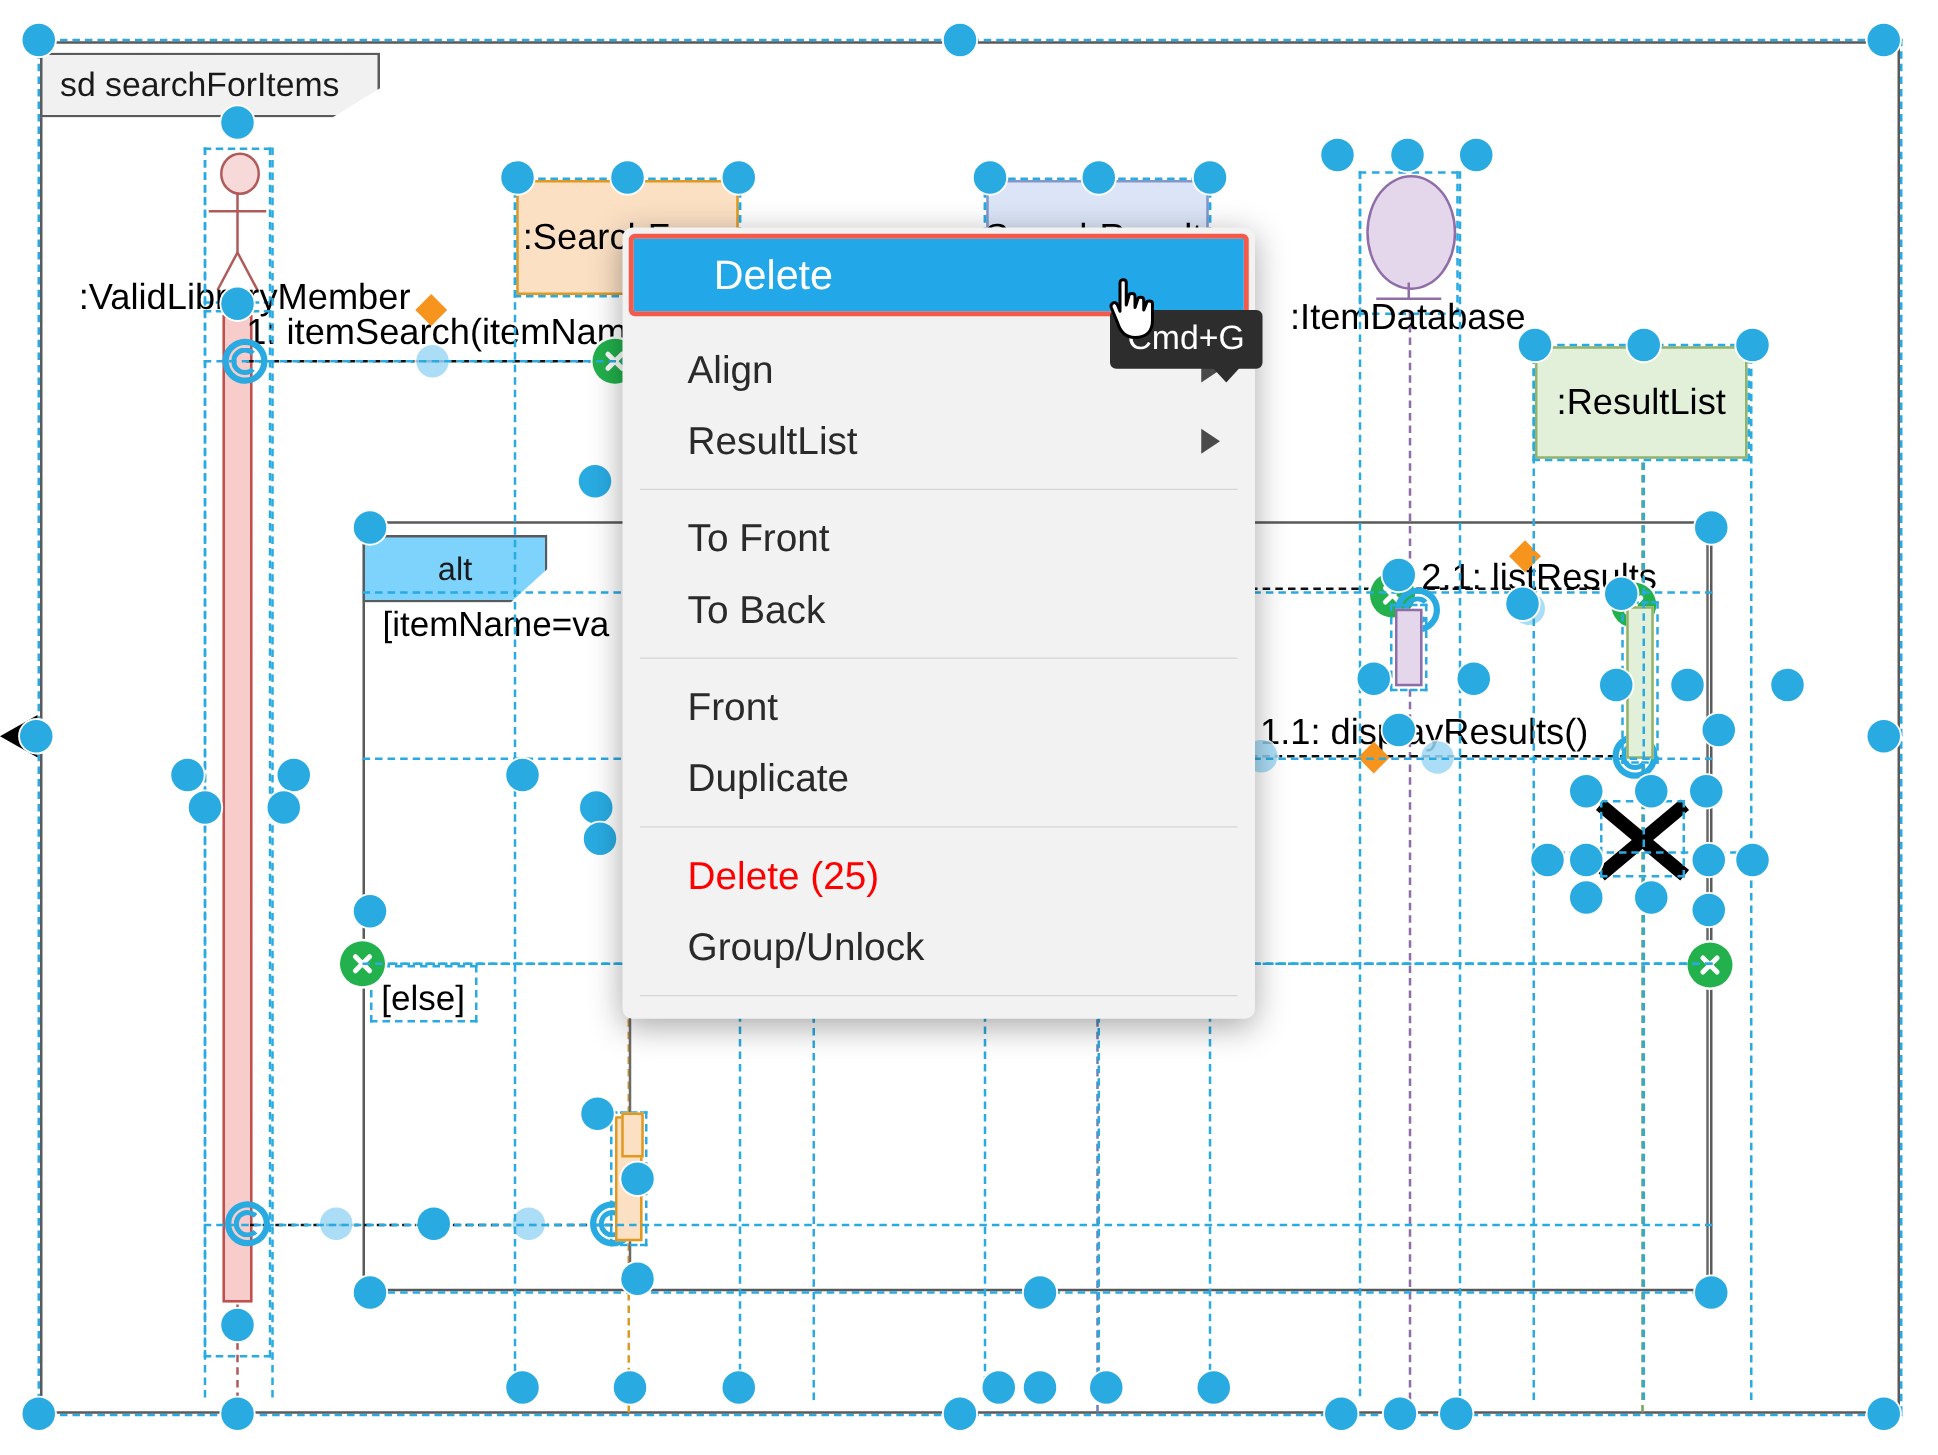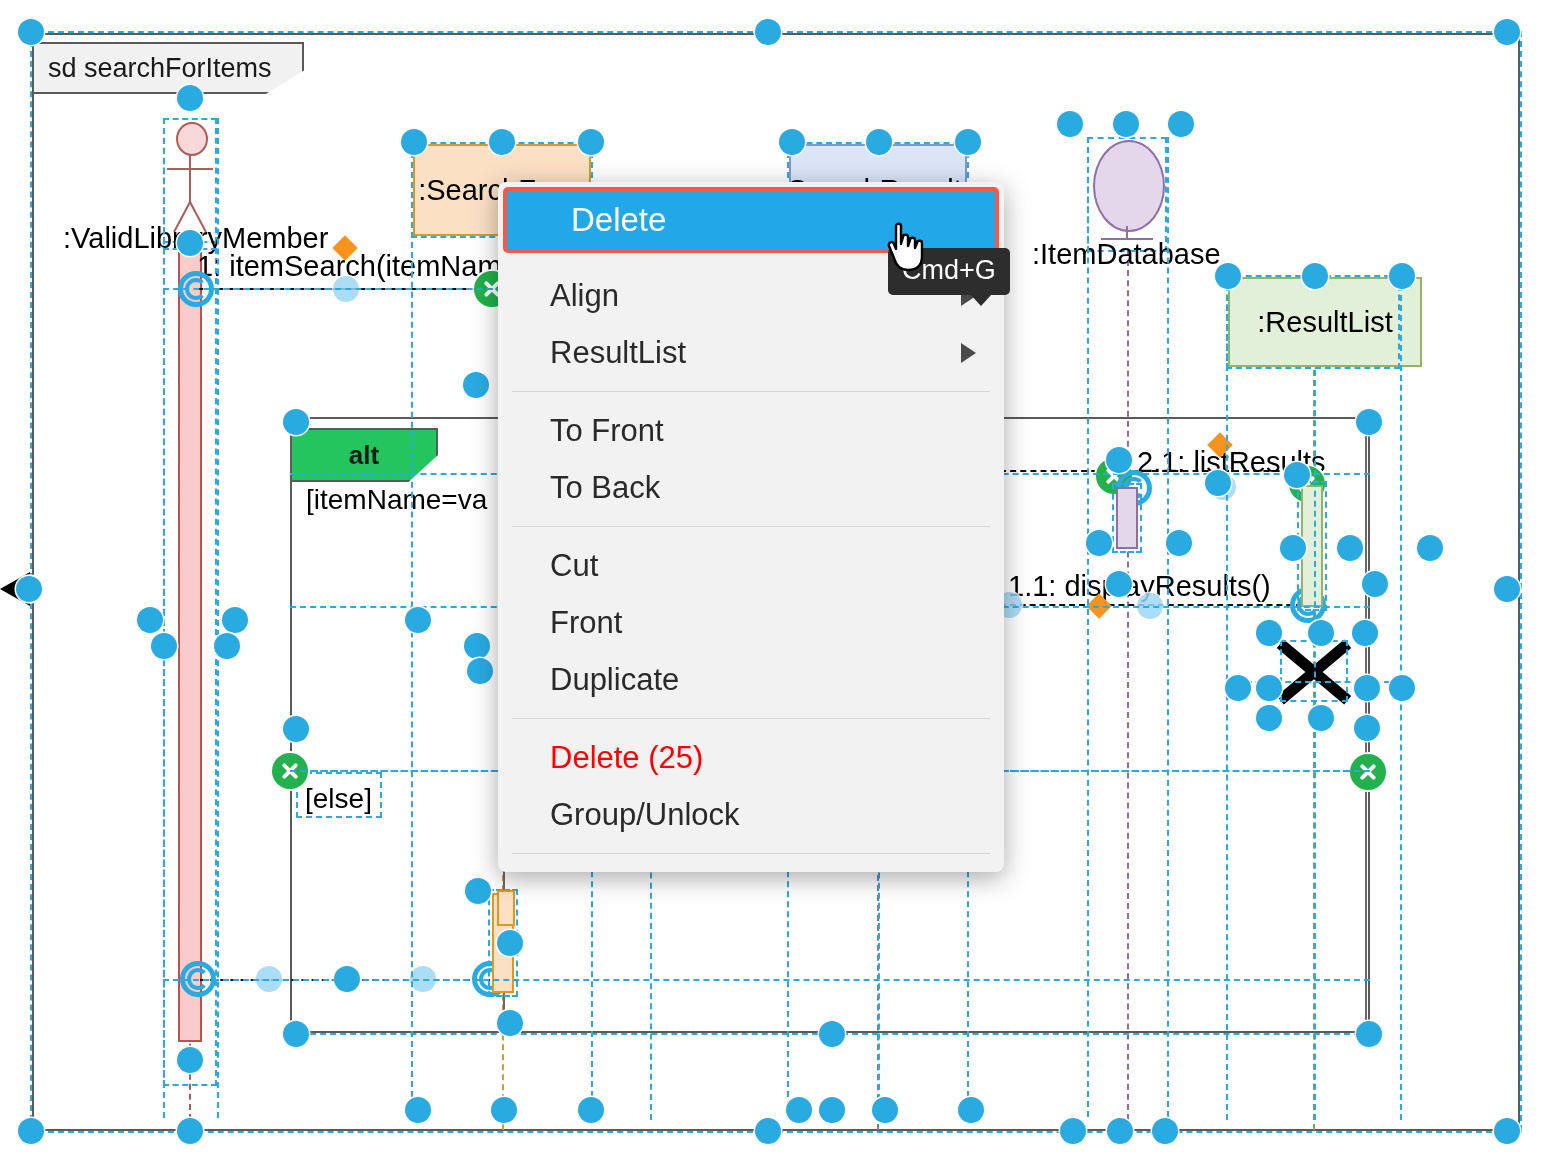--- a/index.html
+++ b/index.html
@@ -18,24 +18,24 @@
   .dash-line-v{position:absolute;width:0;border-left:2.5px dashed #29abe2;}
   .dash-line-h{position:absolute;height:0;border-top:2.5px dashed #29abe2;}
 
   .frame-outer{position:absolute;border:2px solid #5a5a5a;box-sizing:border-box;}
 
   
   .frame-tab{position:absolute;background:#f1f1f1;border:2px solid #5a5a5a;
              box-sizing:border-box;display:flex;align-items:center;
              padding-left:14px;font-size:27px;color:#1a1a1a;
              clip-path:polygon(0 0,100% 0,100% 55%,86% 100%,0 100%);}
-  .frag-tab{position:absolute;background:#22c55e;border:2px solid #5a5a5a;
+  .frag-tab{position:absolute;background:#7dd3fc;border:2px solid #5a5a5a;
             box-sizing:border-box;display:flex;align-items:center;
             justify-content:center;font-size:26px;color:#1a1a1a;
-            clip-path:polygon(0 0,100% 0,100% 50%,80% 100%,0 100%);font-weight:bold;}
+            clip-path:polygon(0 0,100% 0,100% 50%,80% 100%,0 100%);}
 
   .lifeline{position:absolute;width:0;}
   .ll-red{border-left:2.5px dashed #b05a5a;}
   .ll-orange{border-left:2.5px dashed #d99b25;}
   .ll-blue{border-left:2.5px dashed #6f7fb3;}
   .ll-purple{border-left:2.5px dashed #8f6ea8;}
   .ll-green{border-left:2.5px dashed #7aa35a;}
   .ll-grey{border-left:2.5px solid #6a6a6a;}
 
   .activation{position:absolute;box-sizing:border-box;}
@@ -171,21 +171,21 @@
   <div class="dash-sel" style="left:787px;top:142px;width:182px;height:96px;"></div>
 
   <div class="dbactor" style="left:1093px;top:140px;width:68px;height:112px;">
     <div class="oval"></div>
     <div class="stem"></div>
     <div class="base"></div>
   </div>
   <div class="dash-sel" style="left:1087px;top:137px;width:80px;height:115px;"></div>
   <div class="name-label" style="left:1032px;top:238px;">:ItemDatabase</div>
 
-  <div class="objbox box-green" style="left:1228px;top:277px;width:194px;height:90px;">
+  <div class="objbox box-green" style="left:1228px;top:277px;width:170px;height:90px;">
     <span>:ResultList</span>
   </div>
   <div class="dash-sel" style="left:1226px;top:275px;width:174px;height:94px;"></div>
 
   <div class="frame-outer" style="left:290px;top:417px;width:1080px;height:616px;"></div>
   <div class="frag-tab" style="left:290px;top:428px;width:148px;height:54px;">
     <span>alt</span>
   </div>
   <div class="guard-label" style="left:306px;top:484px;">[itemName=va</div>
   <div class="msg-line" style="left:292px;top:770px;width:1077px;border-top:2.5px dashed #29abe2;"></div>
@@ -374,23 +374,20 @@
     <div class="mi">
       <span>To Front</span>
     </div>
     <div class="mi">
       <span>To Back</span>
     </div>
 
     <div class="sepr"></div>
 
     <div class="mi">
-      <span>Cut</span>
-    </div>
-    <div class="mi">
       <span>Front</span>
     </div>
     <div class="mi">
       <span>Duplicate</span>
     </div>
 
     <div class="sepr"></div>
 
     <div class="mi danger">
       <span>Delete (25)</span>

